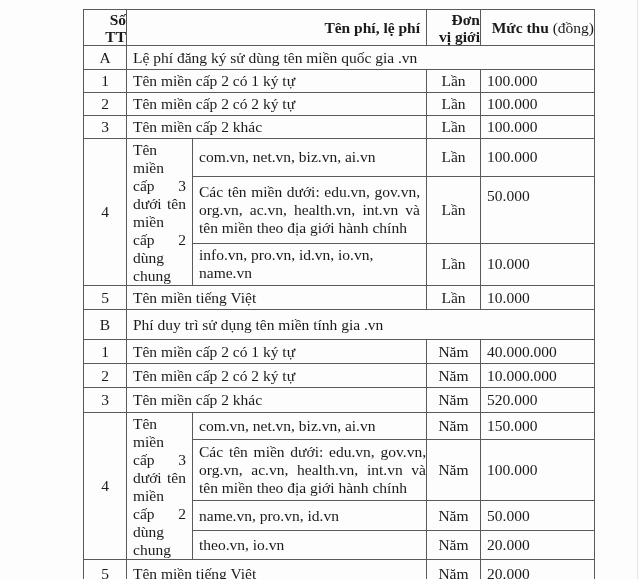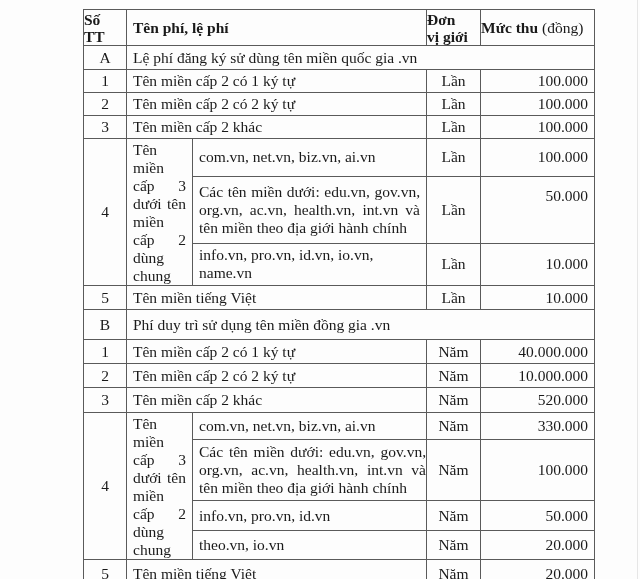--- a/index.html
+++ b/index.html
@@ -8,24 +8,24 @@
     font-family:"Liberation Serif", "DejaVu Serif", serif; color:#1a1a1a;
   }
   .edge { position:absolute; left:637px; top:0; width:1px; height:579px; background:#e6e6e6; }
   table.fees {
     position:absolute; left:83px; top:9px; width:511px;
     border-collapse:collapse; table-layout:fixed; font-size:15.5px; line-height:18px;
   }
   table.fees td, table.fees th {
     border:1px solid #5a5a5a; padding:0 6px; vertical-align:middle; font-weight:normal;
   }
-  th { text-align:left; font-weight:bold !important; }
+  th { text-align:right; font-weight:bold !important; }
   .c { text-align:center; }
   .j { text-align:justify; text-align-last:left;margin-left:36px; }
-  .num { text-align:right; }
+  .num { text-align:left; }
   .sec td { font-weight:bold; }
   .wrap { text-align:justify; }
   .unit-lbl { font-weight:normal; }
 </style>
 </head>
 <body>
 
 <div class="edge"></div>
 
 <table class="fees">
@@ -85,21 +85,21 @@
     </tr>
     <tr style="height:24px">
       <td class="c">5</td>
       <td colspan="2">Tên miền tiếng Việt</td>
       <td class="c">Lần</td>
       <td class="num">10.000</td>
     </tr>
 
     <tr class="sec" style="height:30px">
       <td class="c">B</td>
-      <td colspan="4">Phí duy trì sử dụng tên miền đồng gia .vn</td>
+      <td colspan="4">Phí duy trì sử dụng tên miền tính gia .vn</td>
     </tr>
     <tr style="height:24px">
       <td class="c">1</td>
       <td colspan="2">Tên miền cấp 2 có 1 ký tự</td>
       <td class="c">Năm</td>
       <td class="num">40.000.000</td>
     </tr>
     <tr style="height:24px">
       <td class="c">2</td>
       <td colspan="2">Tên miền cấp 2 có 2 ký tự</td>
@@ -110,29 +110,29 @@
       <td class="c">3</td>
       <td colspan="2">Tên miền cấp 2 khác</td>
       <td class="c">Năm</td>
       <td class="num">520.000</td>
     </tr>
     <tr style="height:24px">
       <td rowspan="4" class="c">4</td>
       <td rowspan="4" class="j" style="vertical-align:top;padding-top:2px;">Tên miền cấp 3 dưới tên miền cấp 2 dùng chung</td>
       <td>com.vn, net.vn, biz.vn, ai.vn</td>
       <td class="c">Năm</td>
-      <td class="num">330.000</td>
+      <td class="num">150.000</td>
     </tr>
     <tr style="height:51px">
       <td class="wrap" style="padding-right:0;">Các tên miền dưới: edu.vn, gov.vn, org.vn, ac.vn, health.vn, int.vn và tên miền theo địa giới hành chính</td>
       <td class="c">Năm</td>
       <td class="num">100.000</td>
     </tr>
     <tr style="height:27px">
-      <td>info.vn, pro.vn, id.vn</td>
+      <td>name.vn, pro.vn, id.vn</td>
       <td class="c">Năm</td>
       <td class="num">50.000</td>
     </tr>
     <tr style="height:26px">
       <td>theo.vn, io.vn</td>
       <td class="c">Năm</td>
       <td class="num">20.000</td>
     </tr>
     <tr style="height:28px">
       <td class="c">5</td>

